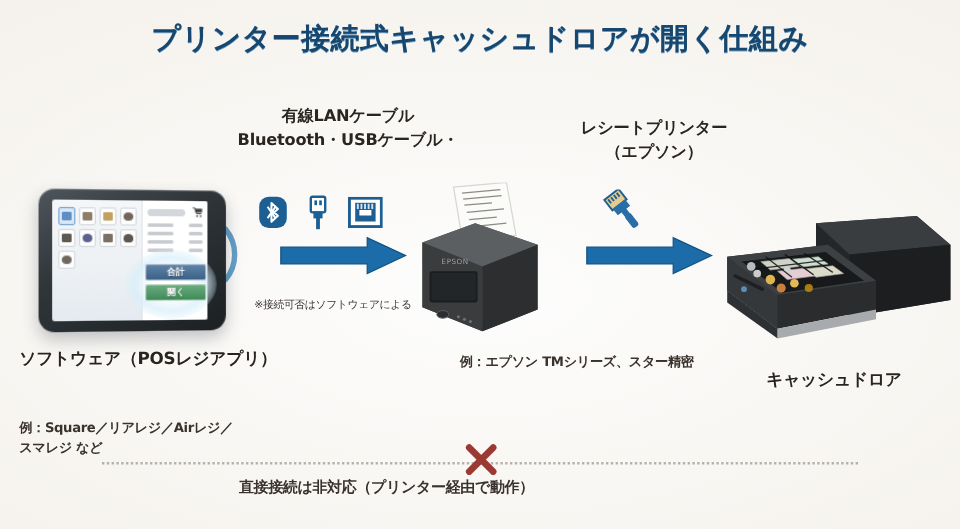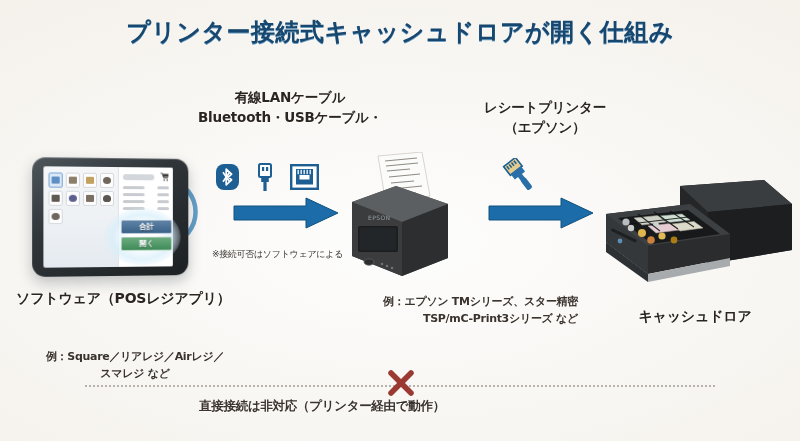--- a/index.html
+++ b/index.html
@@ -170,21 +170,21 @@
     letter-spacing: -0.2px;
     text-shadow: 0 1px 0 rgba(255,255,255,.8);
   }
   .blk .sub {
     margin-top: 4px;
     font-size: 11px; font-weight: bold; color: #3a322c;
     line-height: 1.5; letter-spacing: -0.3px; text-align: right;
   }
   .blk-sw { left: 4px;   top: 290px; width: 250px; text-align: left; padding-left: 12px;}
   .blk-sw .hd { text-align: left; }
-  .blk-sw .sub { text-align: center; margin-top: 41px; }
+  .blk-sw .sub { text-align: left; margin-top: 41px; }
   .blk-pr { left: 278px; top: 290px; width: 300px; }
   .blk-cd { left: 590px; top: 308px; width: 210px; }
 
   
   .dotline {
     position: absolute;
     left: 85px; top: 385px; width: 630px;
     border-top: 2.5px dotted #b9b2aa;
   }
   .xmark {
@@ -425,21 +425,20 @@
     <div class="hd">ソフトウェア（POSレジアプリ）</div>
     <div class="sub">
       <div>例：Square／リアレジ／Airレジ／</div>
       <div>スマレジ など</div>
     </div>
   </div>
 
   <div class="blk blk-pr">
     <div class="sub">
       <div>例：エプソン TMシリーズ、スター精密</div>
-      <div>TSP/mC-Print3シリーズ など</div>
     </div>
   </div>
 
   <div class="blk blk-cd">
     <div class="hd">キャッシュドロア</div>
   </div>
 
   <div class="dotline"></div>
   <svg class="xmark" viewBox="0 0 30 30">
     <line x1="5" y1="5" x2="25" y2="25" stroke="#9b3a33" stroke-width="5.5" stroke-linecap="round"></line>

